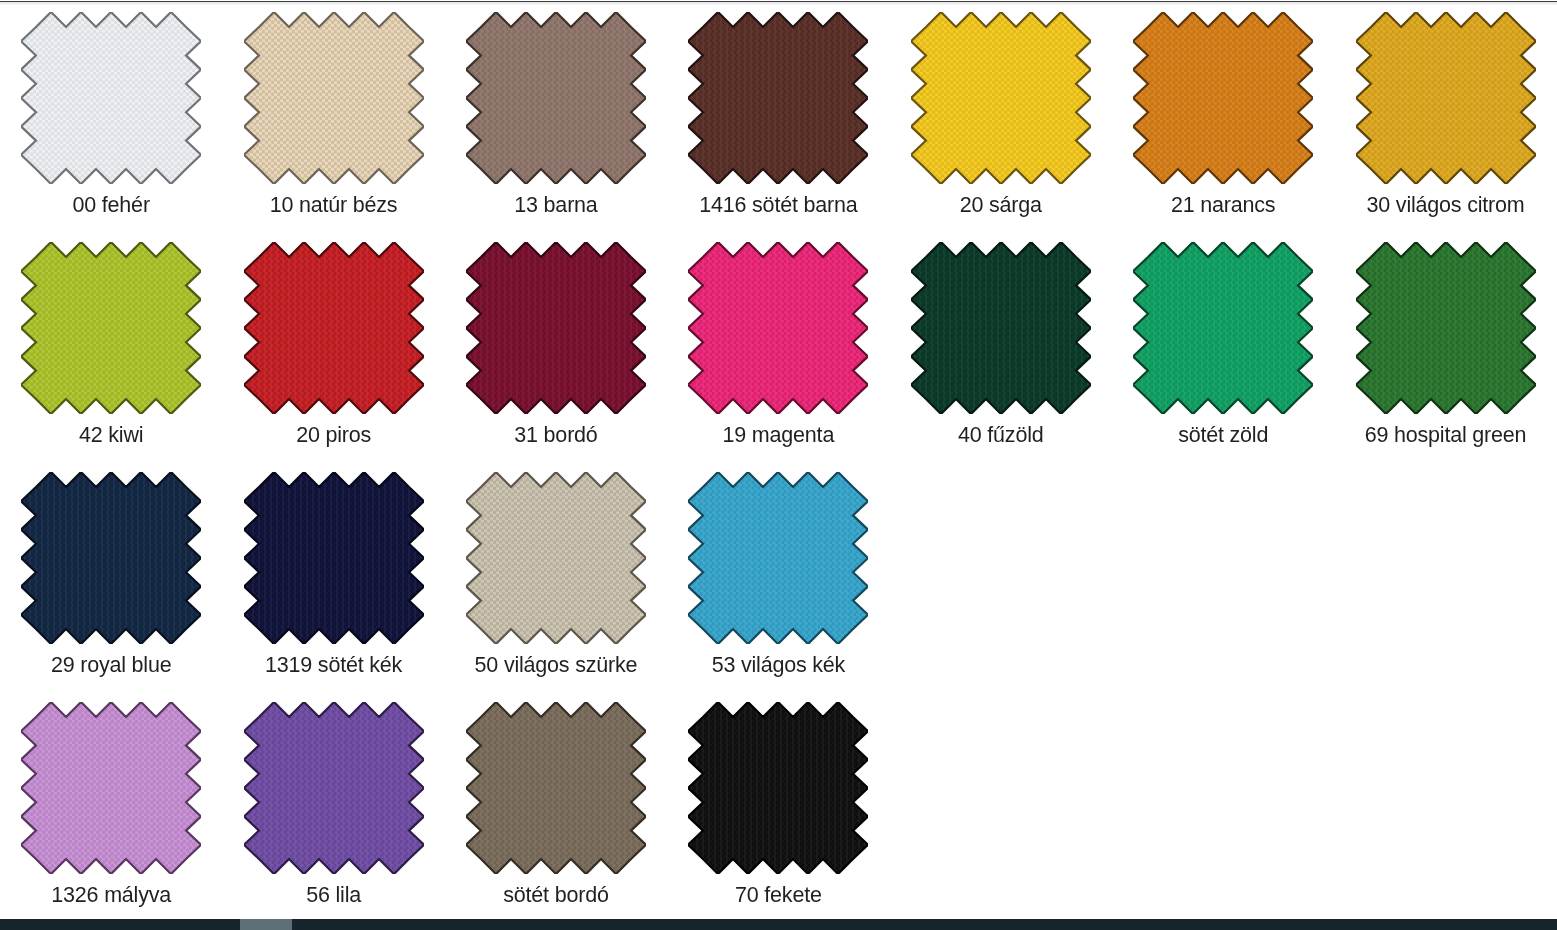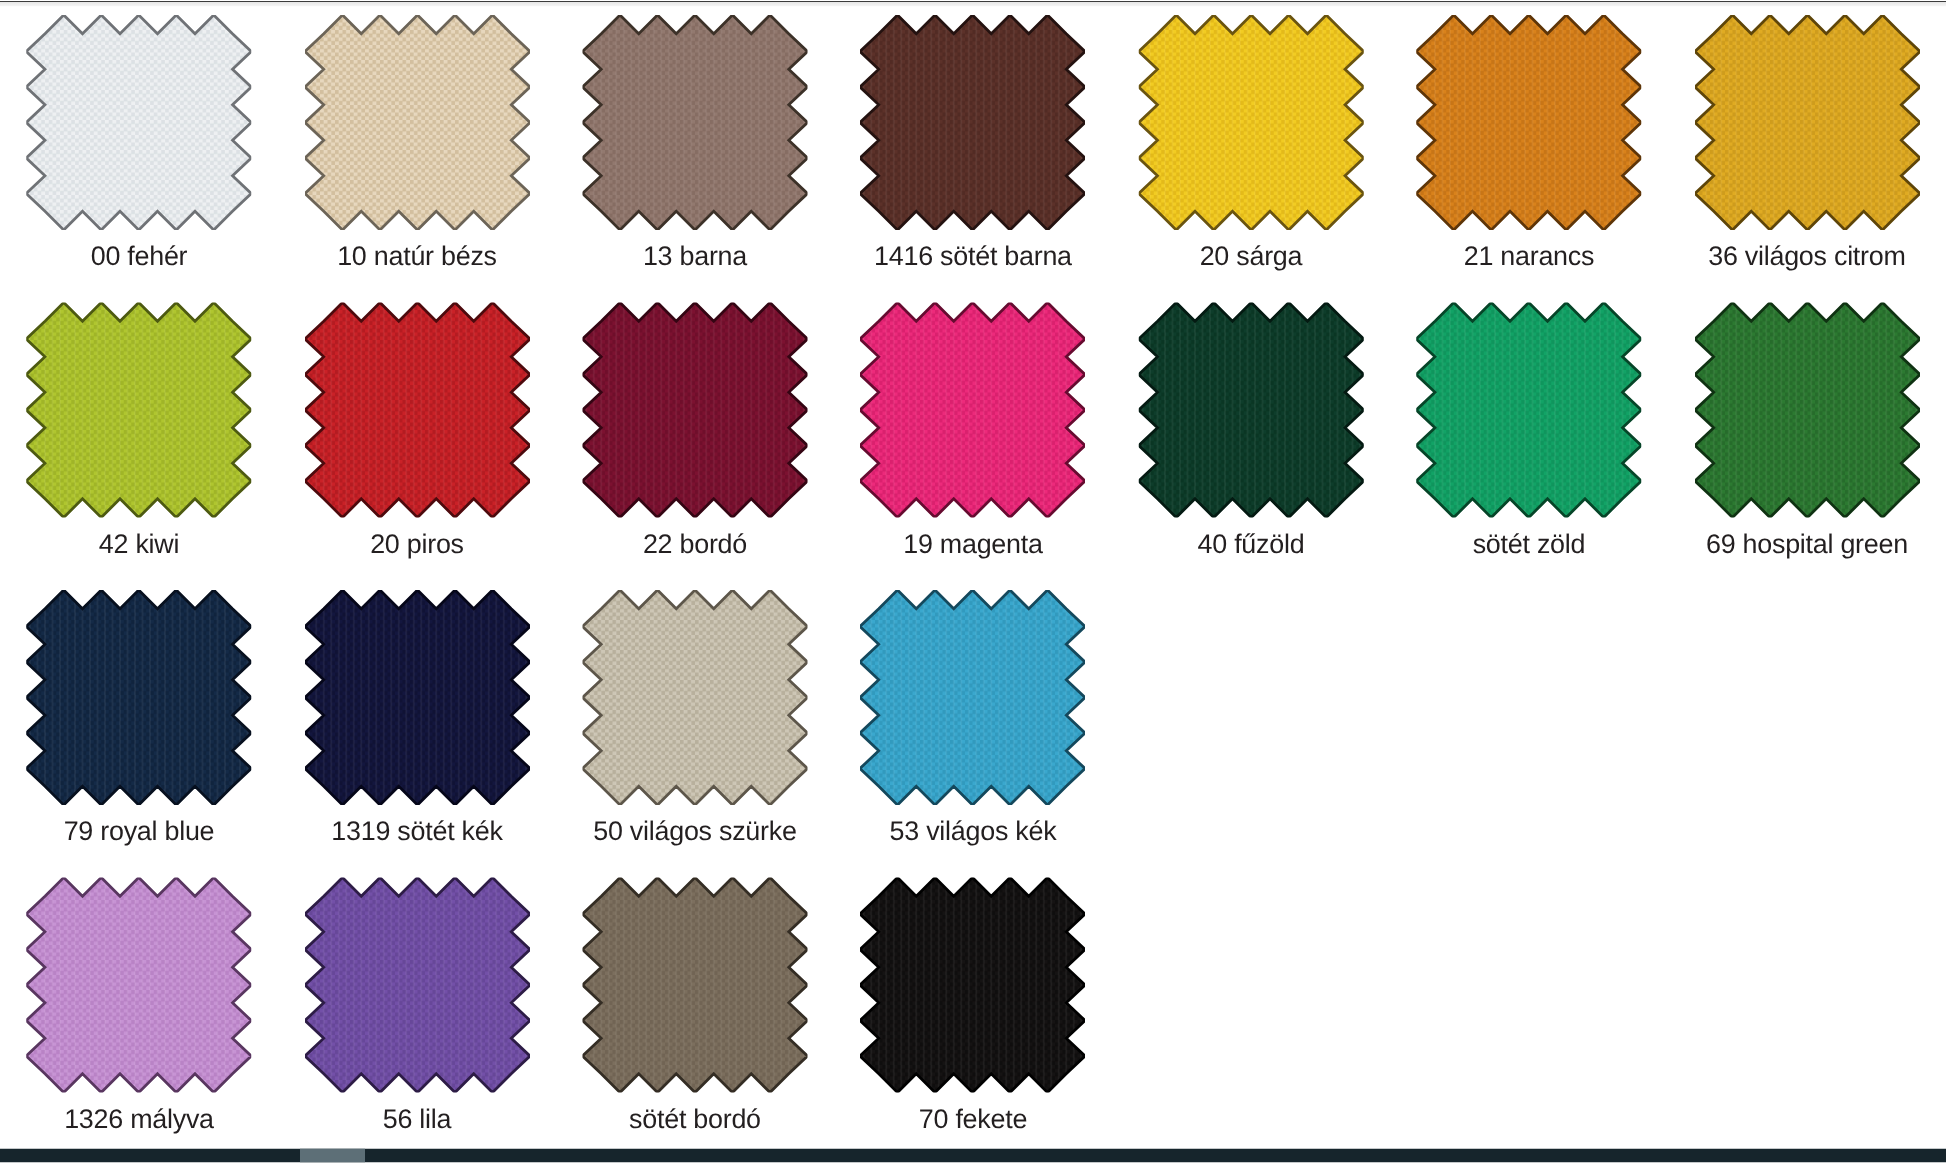--- a/index.html
+++ b/index.html
@@ -193,21 +193,21 @@
         <rect width="6" height="6" fill="#e0ab22"></rect>
         <rect x="0" y="0" width="3" height="3" fill="#c08f17" opacity="0.55"></rect>
         <rect x="3" y="3" width="3" height="3" fill="#c08f17" opacity="0.55"></rect>
         <rect x="0" y="2.6" width="6" height="0.8" fill="#c08f17" opacity="0.35"></rect>
         <rect x="2.6" y="0" width="0.8" height="6" fill="#ffffff" opacity="0.10"></rect>
       </pattern>
     </defs>
     <polygon points="15.00,15.00 30.00,0.00 45.00,15.00 60.00,0.00 75.00,15.00 90.00,0.00 105.00,15.00 120.00,0.00 135.00,15.00 150.00,0.00 165.00,15.00 165.00,15.00 180.00,29.20 165.00,43.40 180.00,57.60 165.00,71.80 180.00,86.00 165.00,100.20 180.00,114.40 165.00,128.60 180.00,142.80 165.00,157.00 165.00,157.00 150.00,172.00 135.00,157.00 120.00,172.00 105.00,157.00 90.00,172.00 75.00,157.00 60.00,172.00 45.00,157.00 30.00,172.00 15.00,157.00 15.00,157.00 0.00,142.80 15.00,128.60 0.00,114.40 15.00,100.20 0.00,86.00 15.00,71.80 0.00,57.60 15.00,43.40 0.00,29.20 15.00,15.00" fill="url(#weave6)" stroke="#5e4509" stroke-width="2.2" stroke-linejoin="miter"></polygon>
   </svg>
           </div>
-          <div class="label">36 világos citrom</div>
+          <div class="label">30 világos citrom</div>
         </div>
       </div>
       <div class="row">
         <div class="cell">
           <div class="swatch-wrap">
   <svg class="swatch" viewBox="0 0 180 172" width="180" height="172">
     <defs>
       <pattern id="weave7" width="6" height="6" patternUnits="userSpaceOnUse">
         <rect width="6" height="6" fill="#b0c62f"></rect>
         <rect x="0" y="0" width="3" height="3" fill="#93a821" opacity="0.55"></rect>
@@ -246,21 +246,21 @@
         <rect width="6" height="6" fill="#7c1130"></rect>
         <rect x="0" y="0" width="3" height="3" fill="#660b26" opacity="0.55"></rect>
         <rect x="3" y="3" width="3" height="3" fill="#660b26" opacity="0.55"></rect>
         <rect x="0" y="2.6" width="6" height="0.8" fill="#660b26" opacity="0.35"></rect>
         <rect x="2.6" y="0" width="0.8" height="6" fill="#ffffff" opacity="0.10"></rect>
       </pattern>
     </defs>
     <polygon points="15.00,15.00 30.00,0.00 45.00,15.00 60.00,0.00 75.00,15.00 90.00,0.00 105.00,15.00 120.00,0.00 135.00,15.00 150.00,0.00 165.00,15.00 165.00,15.00 180.00,29.20 165.00,43.40 180.00,57.60 165.00,71.80 180.00,86.00 165.00,100.20 180.00,114.40 165.00,128.60 180.00,142.80 165.00,157.00 165.00,157.00 150.00,172.00 135.00,157.00 120.00,172.00 105.00,157.00 90.00,172.00 75.00,157.00 60.00,172.00 45.00,157.00 30.00,172.00 15.00,157.00 15.00,157.00 0.00,142.80 15.00,128.60 0.00,114.40 15.00,100.20 0.00,86.00 15.00,71.80 0.00,57.60 15.00,43.40 0.00,29.20 15.00,15.00" fill="url(#weave9)" stroke="#340513" stroke-width="2.2" stroke-linejoin="miter"></polygon>
   </svg>
           </div>
-          <div class="label">22 bordó</div>
+          <div class="label">31 bordó</div>
         </div>
         <div class="cell">
           <div class="swatch-wrap">
   <svg class="swatch" viewBox="0 0 180 172" width="180" height="172">
     <defs>
       <pattern id="weave10" width="6" height="6" patternUnits="userSpaceOnUse">
         <rect width="6" height="6" fill="#ed2a7b"></rect>
         <rect x="0" y="0" width="3" height="3" fill="#cc1864" opacity="0.55"></rect>
         <rect x="3" y="3" width="3" height="3" fill="#cc1864" opacity="0.55"></rect>
         <rect x="0" y="2.6" width="6" height="0.8" fill="#cc1864" opacity="0.35"></rect>
@@ -333,21 +333,21 @@
         <rect width="6" height="6" fill="#142a47"></rect>
         <rect x="0" y="0" width="3" height="3" fill="#0d1e36" opacity="0.55"></rect>
         <rect x="3" y="3" width="3" height="3" fill="#0d1e36" opacity="0.55"></rect>
         <rect x="0" y="2.6" width="6" height="0.8" fill="#0d1e36" opacity="0.35"></rect>
         <rect x="2.6" y="0" width="0.8" height="6" fill="#ffffff" opacity="0.10"></rect>
       </pattern>
     </defs>
     <polygon points="15.00,15.00 30.00,0.00 45.00,15.00 60.00,0.00 75.00,15.00 90.00,0.00 105.00,15.00 120.00,0.00 135.00,15.00 150.00,0.00 165.00,15.00 165.00,15.00 180.00,29.20 165.00,43.40 180.00,57.60 165.00,71.80 180.00,86.00 165.00,100.20 180.00,114.40 165.00,128.60 180.00,142.80 165.00,157.00 165.00,157.00 150.00,172.00 135.00,157.00 120.00,172.00 105.00,157.00 90.00,172.00 75.00,157.00 60.00,172.00 45.00,157.00 30.00,172.00 15.00,157.00 15.00,157.00 0.00,142.80 15.00,128.60 0.00,114.40 15.00,100.20 0.00,86.00 15.00,71.80 0.00,57.60 15.00,43.40 0.00,29.20 15.00,15.00" fill="url(#weave14)" stroke="#07101f" stroke-width="2.2" stroke-linejoin="miter"></polygon>
   </svg>
           </div>
-          <div class="label">79 royal blue</div>
+          <div class="label">29 royal blue</div>
         </div>
         <div class="cell">
           <div class="swatch-wrap">
   <svg class="swatch" viewBox="0 0 180 172" width="180" height="172">
     <defs>
       <pattern id="weave15" width="6" height="6" patternUnits="userSpaceOnUse">
         <rect width="6" height="6" fill="#13163e"></rect>
         <rect x="0" y="0" width="3" height="3" fill="#0c0e2d" opacity="0.55"></rect>
         <rect x="3" y="3" width="3" height="3" fill="#0c0e2d" opacity="0.55"></rect>
         <rect x="0" y="2.6" width="6" height="0.8" fill="#0c0e2d" opacity="0.35"></rect>

